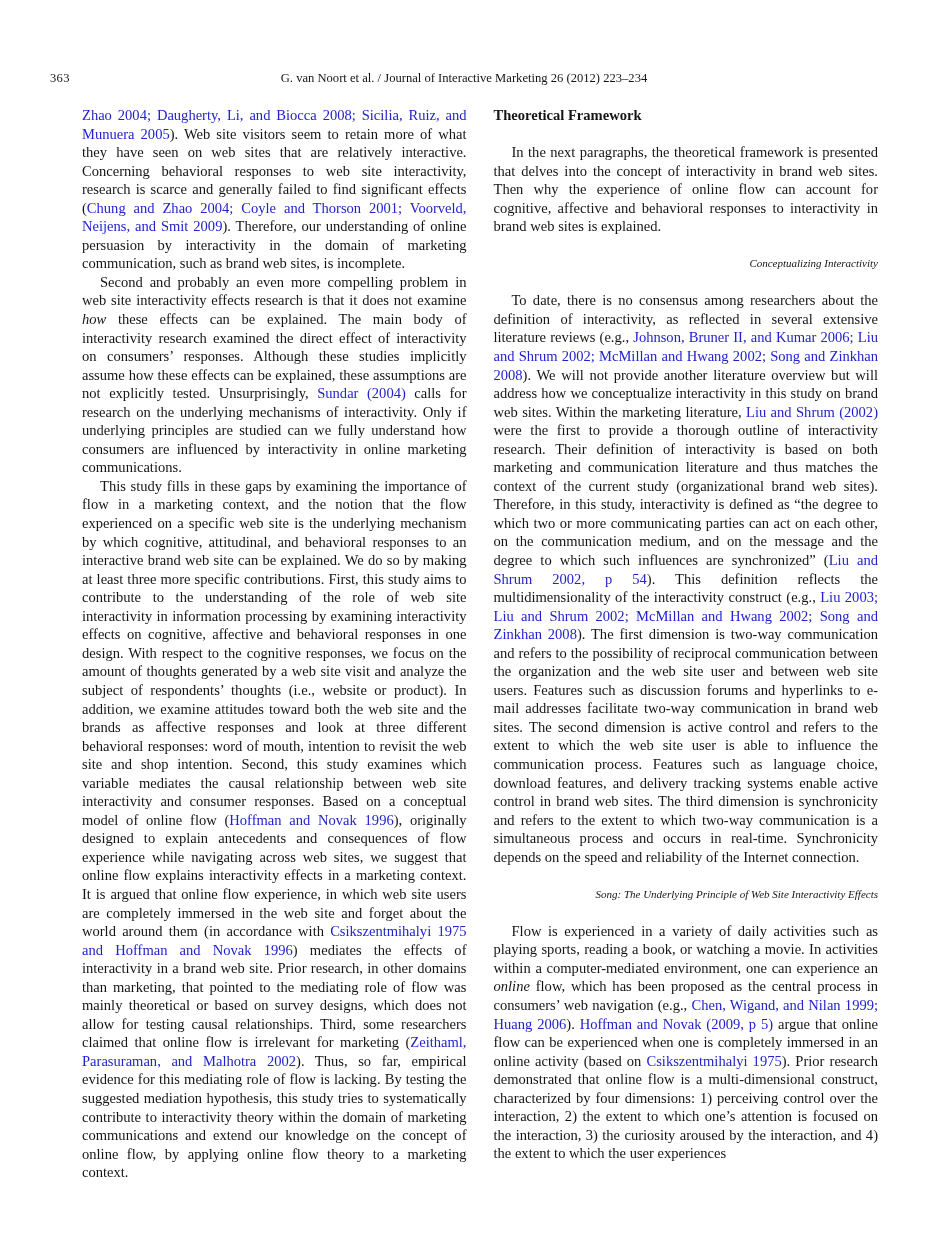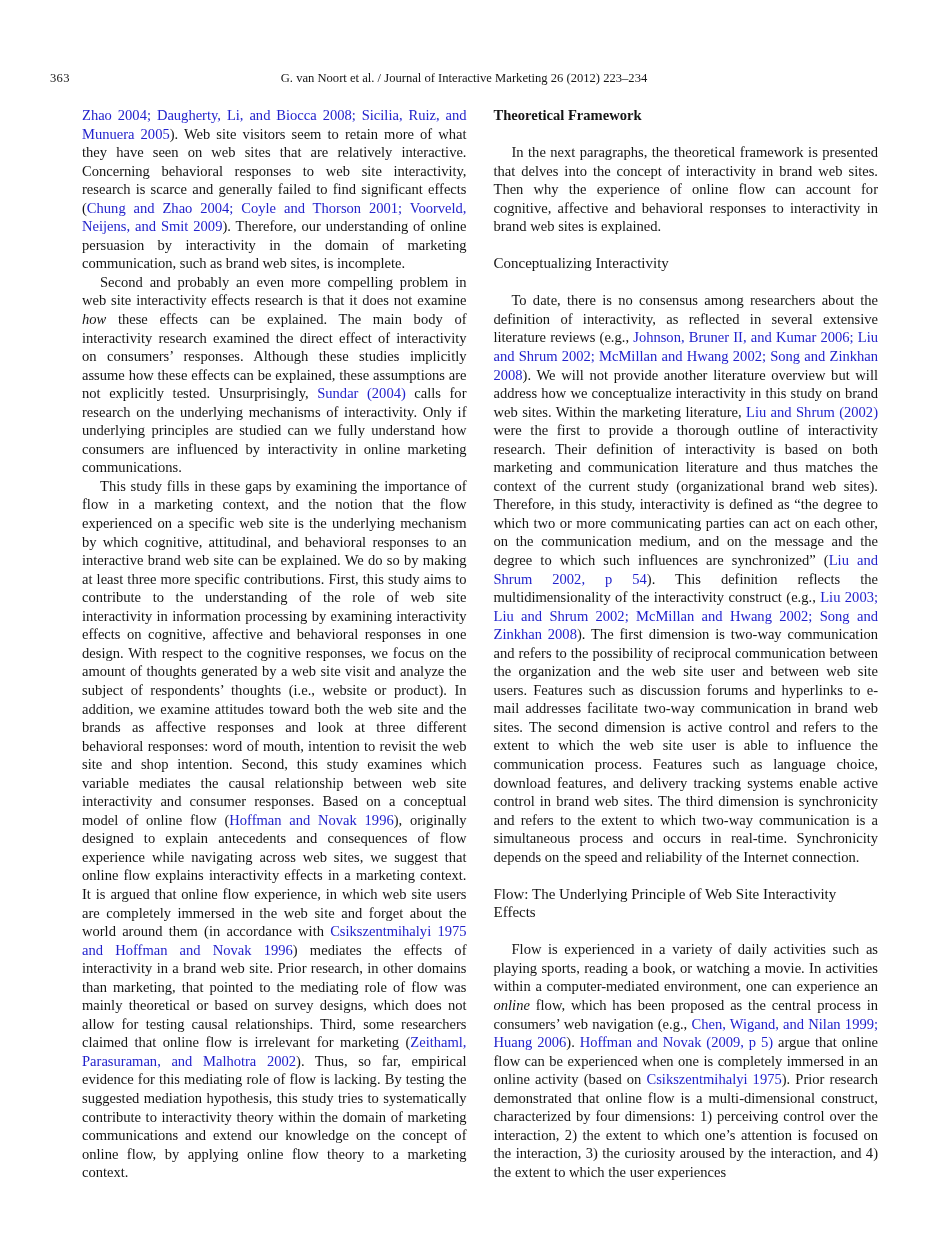--- a/index.html
+++ b/index.html
@@ -59,25 +59,26 @@
     text-indent: 0;
   }
   .col h2.h-bold {
     font-size: 14.55px;
     line-height: 18.55px;
     font-weight: bold;
     margin: 0 0 18.5px 0;
     text-align: left;
   }
   .col h3.h-italic {
-    font-size: 15px;
+    font-size: 11px;
     line-height: 18.55px;
     font-weight: normal;
+    font-style: italic;
     margin: 18.5px 0 18.5px 0;
-    text-align: left;
+    text-align: right;
   }
   a.cite {
     color: #2222cc;
     text-decoration: none;
     cursor: pointer;
   }
   em {
     font-style: italic;
   }
 </style>
@@ -93,17 +94,17 @@
     <section class="col">
         <p class="body noindent"><a class="cite" style="color: rgb(34, 34, 204);">Zhao 2004; Daugherty, Li, and Biocca 2008; Sicilia, Ruiz, and Munuera 2005</a>). Web site visitors seem to retain more of what they have seen on web sites that are relatively interactive. Concerning behavioral responses to web site interactivity, research is scarce and generally failed to find significant effects (<a class="cite" style="color: rgb(34, 34, 204);">Chung and Zhao 2004; Coyle and Thorson 2001; Voorveld, Neijens, and Smit 2009</a>). Therefore, our understanding of online persuasion by interactivity in the domain of marketing communication, such as brand web sites, is incomplete.</p>
         <p class="body">Second and probably an even more compelling problem in web site interactivity effects research is that it does not examine <em>how</em> these effects can be explained. The main body of interactivity research examined the direct effect of interactivity on consumers’ responses. Although these studies implicitly assume how these effects can be explained, these assumptions are not explicitly tested. Unsurprisingly, <a class="cite" style="color: rgb(34, 34, 204);">Sundar (2004)</a> calls for research on the underlying mechanisms of interactivity. Only if underlying principles are studied can we fully understand how consumers are influenced by interactivity in online marketing communications.</p>
         <p class="body">This study fills in these gaps by examining the importance of flow in a marketing context, and the notion that the flow experienced on a specific web site is the underlying mechanism by which cognitive, attitudinal, and behavioral responses to an interactive brand web site can be explained. We do so by making at least three more specific contributions. First, this study aims to contribute to the understanding of the role of web site interactivity in information processing by examining interactivity effects on cognitive, affective and behavioral responses in one design. With respect to the cognitive responses, we focus on the amount of thoughts generated by a web site visit and analyze the subject of respondents’ thoughts (i.e., website or product). In addition, we examine attitudes toward both the web site and the brands as affective responses and look at three different behavioral responses: word of mouth, intention to revisit the web site and shop intention. Second, this study examines which variable mediates the causal relationship between web site interactivity and consumer responses. Based on a conceptual model of online flow (<a class="cite" style="color: rgb(34, 34, 204);">Hoffman and Novak 1996</a>), originally designed to explain antecedents and consequences of flow experience while navigating across web sites, we suggest that online flow explains interactivity effects in a marketing context. It is argued that online flow experience, in which web site users are completely immersed in the web site and forget about the world around them (in accordance with <a class="cite" style="color: rgb(34, 34, 204);">Csikszentmihalyi 1975 and Hoffman and Novak 1996</a>) mediates the effects of interactivity in a brand web site. Prior research, in other domains than marketing, that pointed to the mediating role of flow was mainly theoretical or based on survey designs, which does not allow for testing causal relationships. Third, some researchers claimed that online flow is irrelevant for marketing (<a class="cite" style="color: rgb(34, 34, 204);">Zeithaml, Parasuraman, and Malhotra 2002</a>). Thus, so far, empirical evidence for this mediating role of flow is lacking. By testing the suggested mediation hypothesis, this study tries to systematically contribute to interactivity theory within the domain of marketing communications and extend our knowledge on the concept of online flow, by applying online flow theory to a marketing context.</p>
       </section>
     <section class="col">
         <h2 class="h-bold">Theoretical Framework</h2>
         <p class="body">In the next paragraphs, the theoretical framework is presented that delves into the concept of interactivity in brand web sites. Then why the experience of online flow can account for cognitive, affective and behavioral responses to interactivity in brand web sites is explained.</p>
         <h3 class="h-italic">Conceptualizing Interactivity</h3>
         <p class="body">To date, there is no consensus among researchers about the definition of interactivity, as reflected in several extensive literature reviews (e.g., <a class="cite" style="color: rgb(34, 34, 204);">Johnson, Bruner II, and Kumar 2006; Liu and Shrum 2002; McMillan and Hwang 2002; Song and Zinkhan 2008</a>). We will not provide another literature overview but will address how we conceptualize interactivity in this study on brand web sites. Within the marketing literature, <a class="cite" style="color: rgb(34, 34, 204);">Liu and Shrum (2002)</a> were the first to provide a thorough outline of interactivity research. Their definition of interactivity is based on both marketing and communication literature and thus matches the context of the current study (organizational brand web sites). Therefore, in this study, interactivity is defined as “the degree to which two or more communicating parties can act on each other, on the communication medium, and on the message and the degree to which such influences are synchronized” (<a class="cite" style="color: rgb(34, 34, 204);">Liu and Shrum 2002, p 54</a>). This definition reflects the multidimensionality of the interactivity construct (e.g., <a class="cite" style="color: rgb(34, 34, 204);">Liu 2003; Liu and Shrum 2002; McMillan and Hwang 2002; Song and Zinkhan 2008</a>). The first dimension is two-way communication and refers to the possibility of reciprocal communication between the organization and the web site user and between web site users. Features such as discussion forums and hyperlinks to e-mail addresses facilitate two-way communication in brand web sites. The second dimension is active control and refers to the extent to which the web site user is able to influence the communication process. Features such as language choice, download features, and delivery tracking systems enable active control in brand web sites. The third dimension is synchronicity and refers to the extent to which two-way communication is a simultaneous process and occurs in real-time. Synchronicity depends on the speed and reliability of the Internet connection.</p>
-        <h3 class="h-italic">Flow: The Underlying Principle of Web Site Interactivity Effects</h3>
+        <h3 class="h-italic">Song: The Underlying Principle of Web Site Interactivity Effects</h3>
         <p class="body">Flow is experienced in a variety of daily activities such as playing sports, reading a book, or watching a movie. In activities within a computer-mediated environment, one can experience an <em>online</em> flow, which has been proposed as the central process in consumers’ web navigation (e.g., <a class="cite" style="color: rgb(34, 34, 204);">Chen, Wigand, and Nilan 1999; Huang 2006</a>). <a class="cite" style="color: rgb(34, 34, 204);">Hoffman and Novak (2009, p 5)</a> argue that online flow can be experienced when one is completely immersed in an online activity (based on <a class="cite" style="color: rgb(34, 34, 204);">Csikszentmihalyi 1975</a>). Prior research demonstrated that online flow is a multi-dimensional construct, characterized by four dimensions: 1) perceiving control over the interaction, 2) the extent to which one’s attention is focused on the interaction, 3) the curiosity aroused by the interaction, and 4) the extent to which the user experiences</p>
       </section>
   </main>
 </div>
 
 </body></html>

